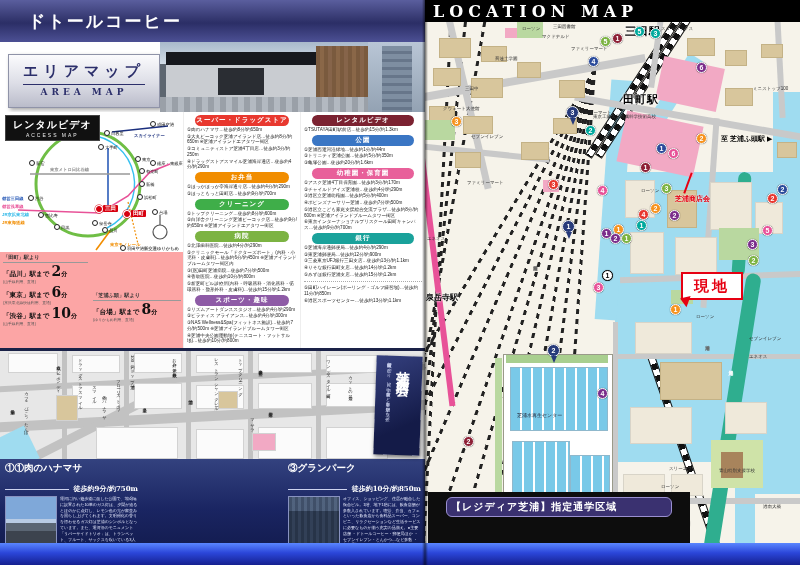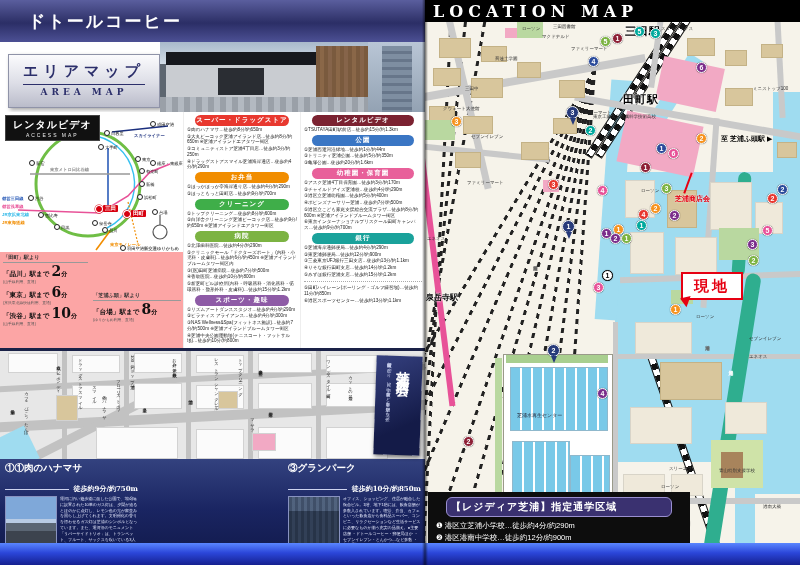--- a/index.html
+++ b/index.html
@@ -540,24 +540,20 @@
         <div class="pool" style="left:6px;top:12px;width:96px;height:62px"></div>
         <div class="pool" style="left:8px;top:86px;width:56px;height:56px"></div>
         <div class="pool" style="left:66px;top:100px;width:38px;height:42px"></div>
       </div>
       <div class="shape grn" style="left:70px;top:336px;width:7px;height:140px"></div>
 
       <div class="genchi">現地</div>
 
       <div class="schoolbox">
         <div class="sch-title">【レジディア芝浦】指定通学区域</div>
-        <div>
-            <div class="sch-item">❶ 港区立芝浦小学校…徒歩約4分/約290m</div>
-            <div class="sch-item">❷ 港区港南中学校…徒歩約12分/約900m</div>
-          </div>
       </div>
     <span class="mlab sta" style="left: 200px; top: 2px;">三田駅</span>
         <span class="mlab sta" style="left: 198px; top: 70px;">田町駅</span>
         <span class="mlab sta2" style="left: 1px; top: 270px;">泉岳寺駅</span>
         <span class="mlab dir" style="left: 296px; top: 112px;">至 芝浦ふ頭駅 ▶</span>
         <span class="mlab red" style="left: 250px; top: 172px;">芝浦商店会</span>
         <span class="mlab tiny" style="left: 97px; top: 4px;">ローソン</span>
         <span class="mlab tiny" style="left: 128px; top: 2px;">三田図書館</span>
         <span class="mlab tiny" style="left: 117px; top: 12px;">マクドナルド</span>
         <span class="mlab tiny" style="left: 236px; top: 4px;">スターバックス</span>

